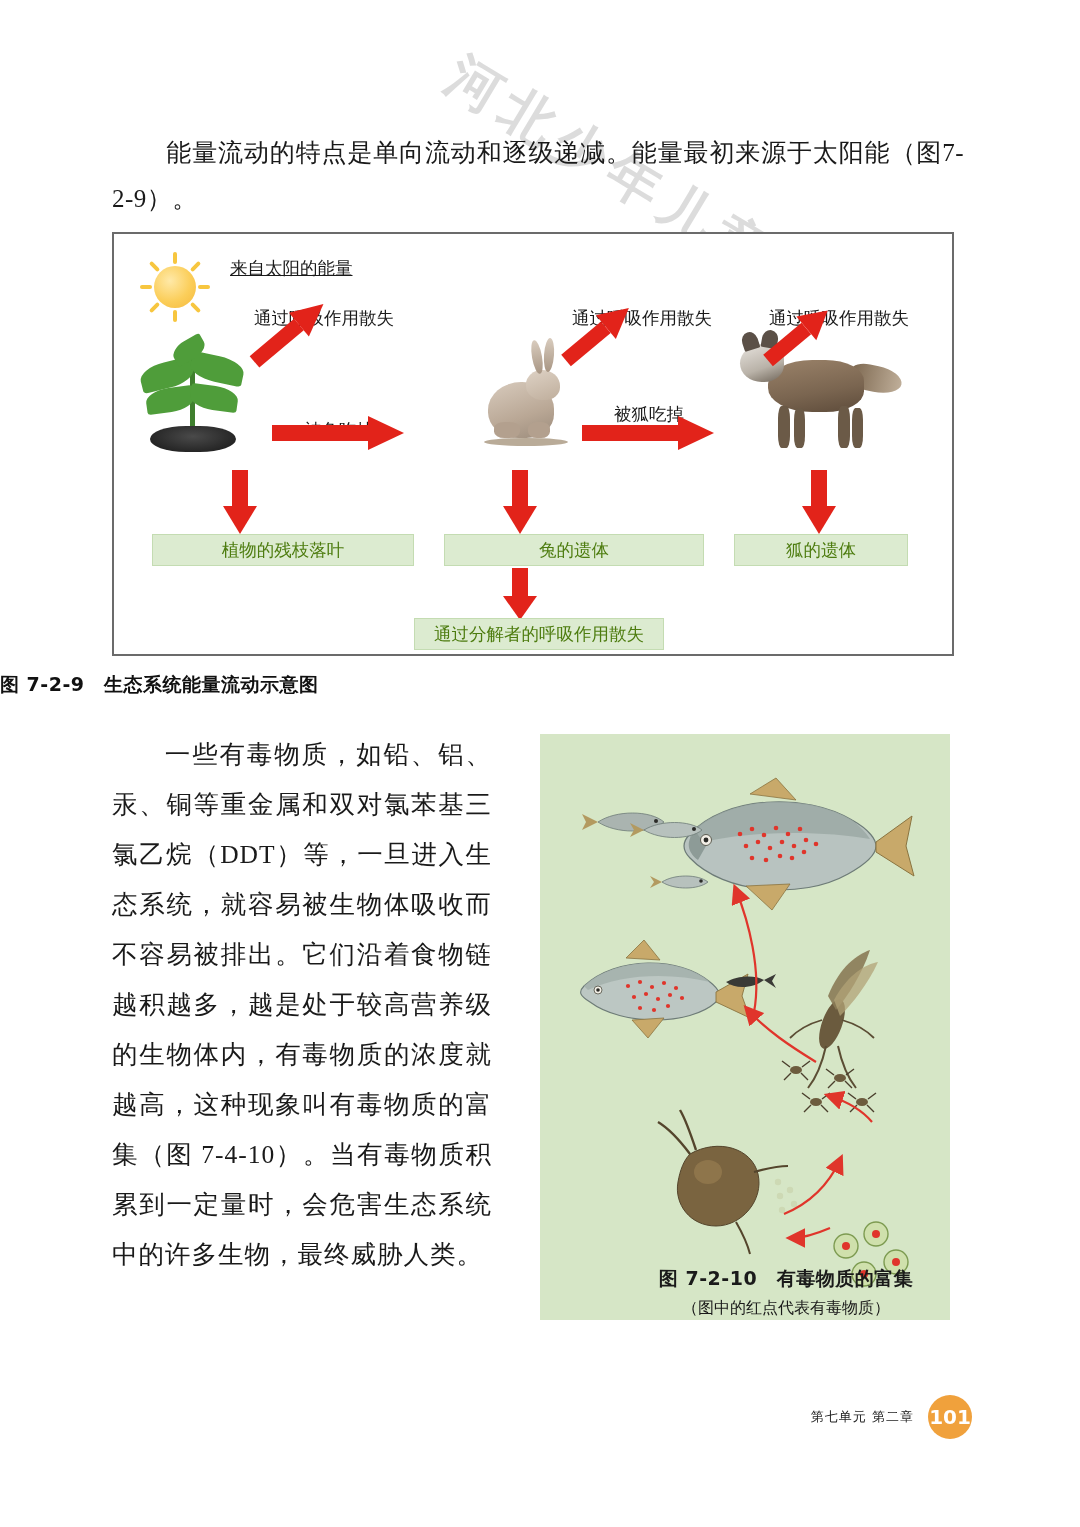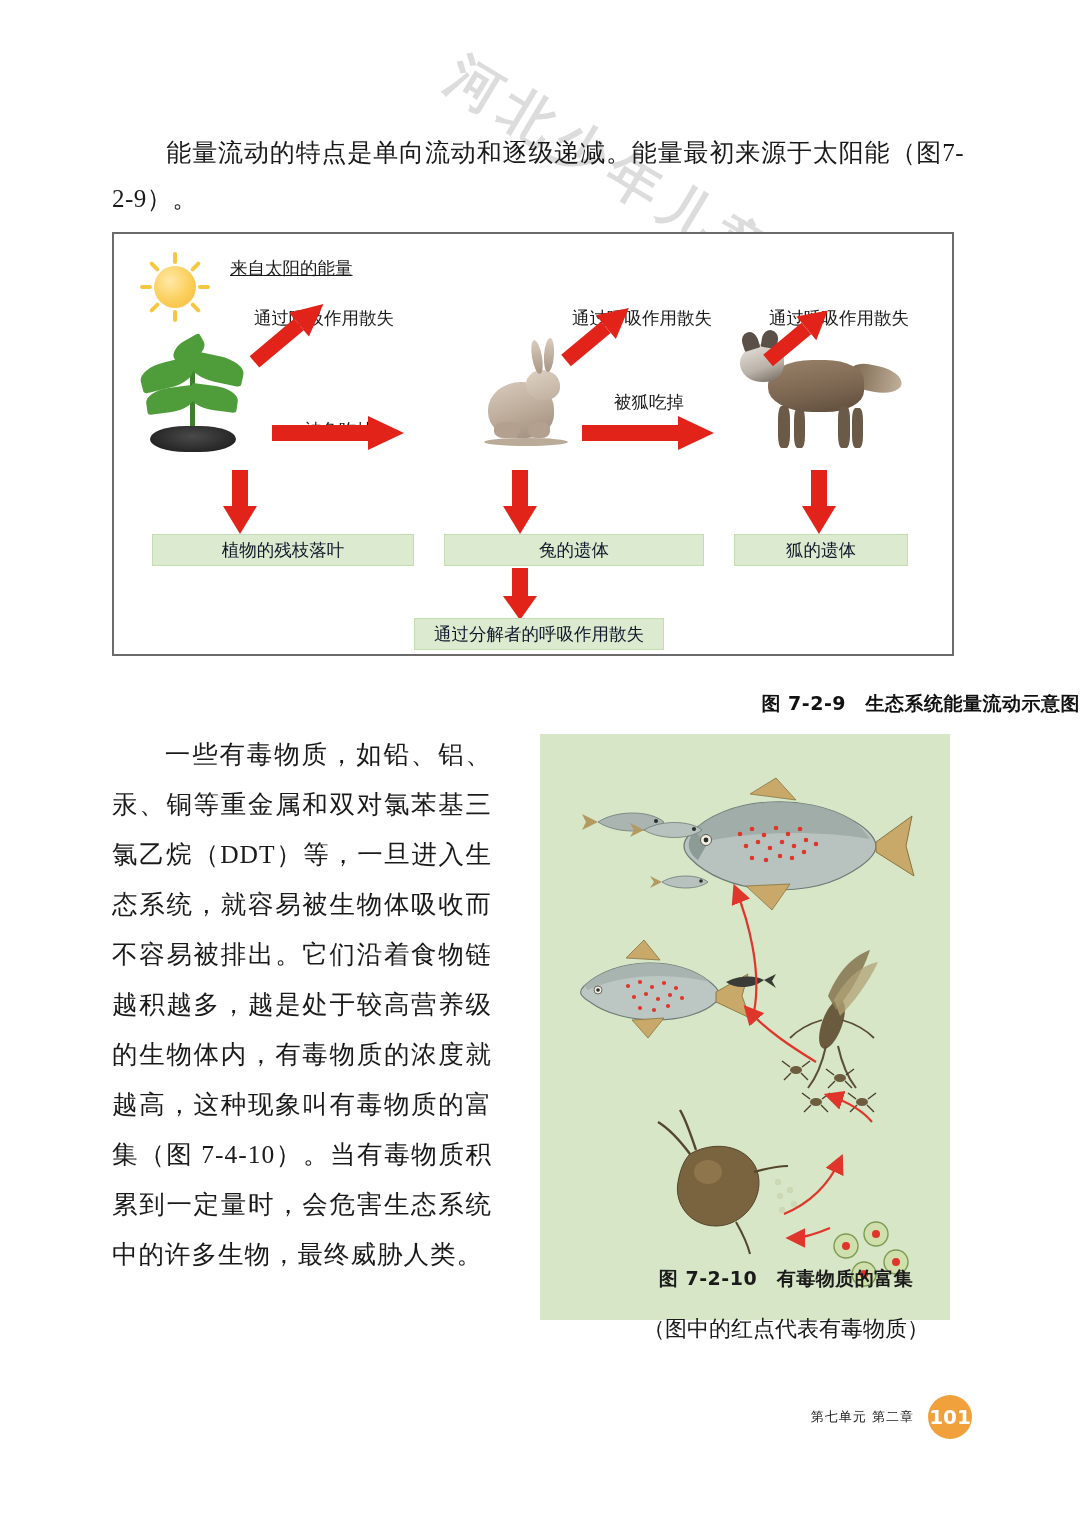--- a/index.html
+++ b/index.html
@@ -64,21 +64,21 @@
     color: #1a1a1a;
   }
   .green-box {
     position: absolute;
     background: #dcebd0;
     border: 1px solid #c4dcb2;
     font-size: 17.5px;
     text-align: center;
     line-height: 30px;
     height: 30px;
-    color: #0f172a;
+    color: #4d7c0f;
   }
 
   
   .sun {
     position: absolute;
     left: 28px; top: 20px;
     width: 66px; height: 66px;
   }
   .sun .core {
     position: absolute; left: 12px; top: 12px;
@@ -190,21 +190,21 @@
 
   .fig2-cap {
     position: absolute;
     left: 540px;
     top: 1266px;
     width: 492px;
     text-align: center;
     font-family: "DejaVu Sans", sans-serif;
   }
   .fig2-cap .l1 { font-size: 19px; font-weight: bold; letter-spacing: .5px; }
-  .fig2-cap .l2 { font-size: 22px; margin-top: 22px; font-family: "Liberation Serif", serif; }
+  .fig2-cap .l2 { font-size: 16px; margin-top: 6px; font-family: "Liberation Serif", serif; }
 
   
   .footer {
     position: absolute;
     right: 108px;
     bottom: 88px;
     display: flex;
     align-items: center;
     gap: 14px;
   }
@@ -274,21 +274,21 @@
     <div class="fx-leg" style="left:60px; top:82px; width:11px; height:40px;"></div>
     <div class="fx-leg" style="left:104px; top:80px; width:12px; height:42px;"></div>
     <div class="fx-leg" style="left:118px; top:82px; width:11px; height:40px;"></div>
   </div>
 
   <div class="lbl" style="left:116px; top:22px;text-decoration:underline;">来自太阳的能量</div>
   <div class="lbl" style="left:140px; top:72px;">通过呼吸作用散失</div>
   <div class="lbl" style="left:458px; top:72px;">通过呼吸作用散失</div>
   <div class="lbl" style="left:655px; top:72px;">通过呼吸作用散失</div>
   <div class="lbl" style="left:190px; top:168px;margin-top:16px;">被兔吃掉</div>
-  <div class="lbl" style="left:500px; top:156px;">被狐吃掉</div>
+  <div class="lbl" style="left:500px; top:168px;">被狐吃掉</div>
 
   <svg style="position:absolute; left:0; top:0;" width="838" height="420">
 
     <g fill="#e2231a">
       <rect x="158" y="191" width="96" height="16"></rect>
       <polygon points="254,182 290,199 254,216"></polygon>
     </g>
 
     <g fill="#e2231a">
       <rect x="468" y="191" width="96" height="16"></rect>
@@ -328,21 +328,21 @@
       <polygon points="389,362 423,362 406,386"></polygon>
     </g>
   </svg>
 
   <div class="green-box" style="left:38px;  top:300px; width:260px;">植物的残枝落叶</div>
   <div class="green-box" style="left:330px; top:300px; width:258px;">兔的遗体</div>
   <div class="green-box" style="left:620px; top:300px; width:172px;">狐的遗体</div>
   <div class="green-box" style="left:300px; top:384px; width:248px;">通过分解者的呼吸作用散失</div>
 </div>
 
-<div class="fig-caption" style="left:0; top:672px; width:1080px; text-align:right;margin-top:19px;">图 7-2-9　生态系统能量流动示意图</div>
+<div class="fig-caption" style="left:0; top:672px; width:1080px; text-align:left;">图 7-2-9　生态系统能量流动示意图</div>
 
 <div class="body-col"><span class="indent"></span><span>一些有毒物质，如铅、铝、汞、铜等重金属和双对氯苯基三氯乙烷（DDT）等，一旦进入生态系统，就容易被生物体吸收而不容易被排出。它们沿着食物链越积越多，越是处于较高营养级的生物体内，有毒物质的浓度就越高，这种现象叫有毒物质的富集（图 7-4-10）。当有毒物质积累到一定量时，会危害生态系统中的许多生物，最终威胁人类。</span></div>
 
 <div class="fig2">
   <svg width="410" height="586" style="position:absolute;left:0;top:0;">
 
     <g>
       <path d="M150 100 C185 62, 265 58, 312 86 C330 96, 336 106, 336 112 C336 120, 326 130, 308 140 C262 166, 184 160, 150 124 C142 116, 142 108, 150 100 Z" fill="#b8c3c0" stroke="#6d7b77" stroke-width="1.2"></path>
       <path d="M150 100 C185 62, 265 58, 312 86 C320 92, 326 99, 330 105 C280 96, 200 96, 150 112 Z" fill="#9aa7a3" opacity="0.8"></path>
       <path d="M336 108 L372 82 L366 112 L374 142 L336 118 Z" fill="#c8a96a" stroke="#8a7440" stroke-width="1"></path>

